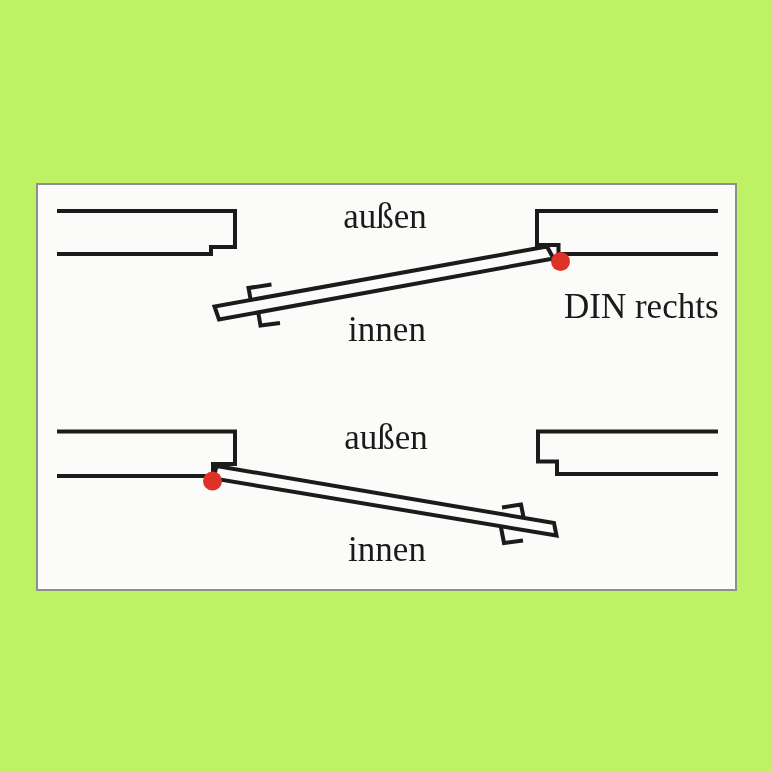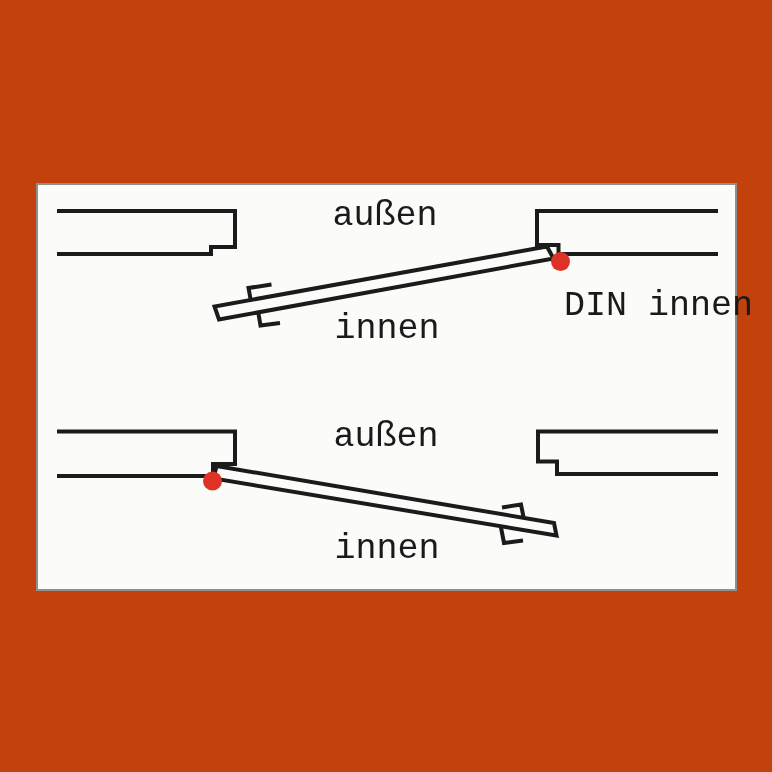--- a/index.html
+++ b/index.html
@@ -4,23 +4,23 @@
 <style>
   html, body {
     margin: 0;
     padding: 0;
     background: #ffffff;
   }
   .stage {
     position: relative;
     width: 772px;
     height: 772px;
-    background: #c2410c;
+    background: #bef264;
     overflow: hidden;
-    font-family: Liberation Mono, monospace;
+    font-family: Liberation Serif, serif;
   }
   .panel {
     position: absolute;
     left: 36px;
     top: 183px;
     width: 701px;
     height: 408px;
     box-sizing: border-box;
     border: 2px solid #8f8f8f;
     background: #fbfbf9;
@@ -77,18 +77,18 @@
       <path class="ln" d="M718,431.5 L538,431.5 L538,461.5 L557,461.5 L557,474 L718,474" stroke="#1b1b1b"></path>
       <polygon class="leaf" points="216.5,466 554,523 556.5,535.5 213.5,478.5" stroke="#1b1b1b" fill="#fbfbf9"></polygon>
       <path class="ln" d="M502,507.5 L521,504.5 L523.5,517" stroke="#1b1b1b"></path>
       <path class="ln" d="M501,527.5 L504,543 L523,540.5" stroke="#1b1b1b"></path>
       <circle cx="212.5" cy="481" r="9.5" fill="#e03127"></circle>
     </g>
   </svg>
 
   <div class="label centered" style="left:385px; top:199px">außen</div>
   <div class="label centered" style="left:387px; top:312px">innen</div>
-  <div class="label" style="left:564px; top:289px">DIN innen</div>
+  <div class="label" style="left:564px; top:289px">DIN rechts</div>
 
   <div class="label centered" style="left:386px; top:420px">außen</div>
   <div class="label centered" style="left:387px; top:532px">innen</div>
 
 </div>
 
 </body></html>

